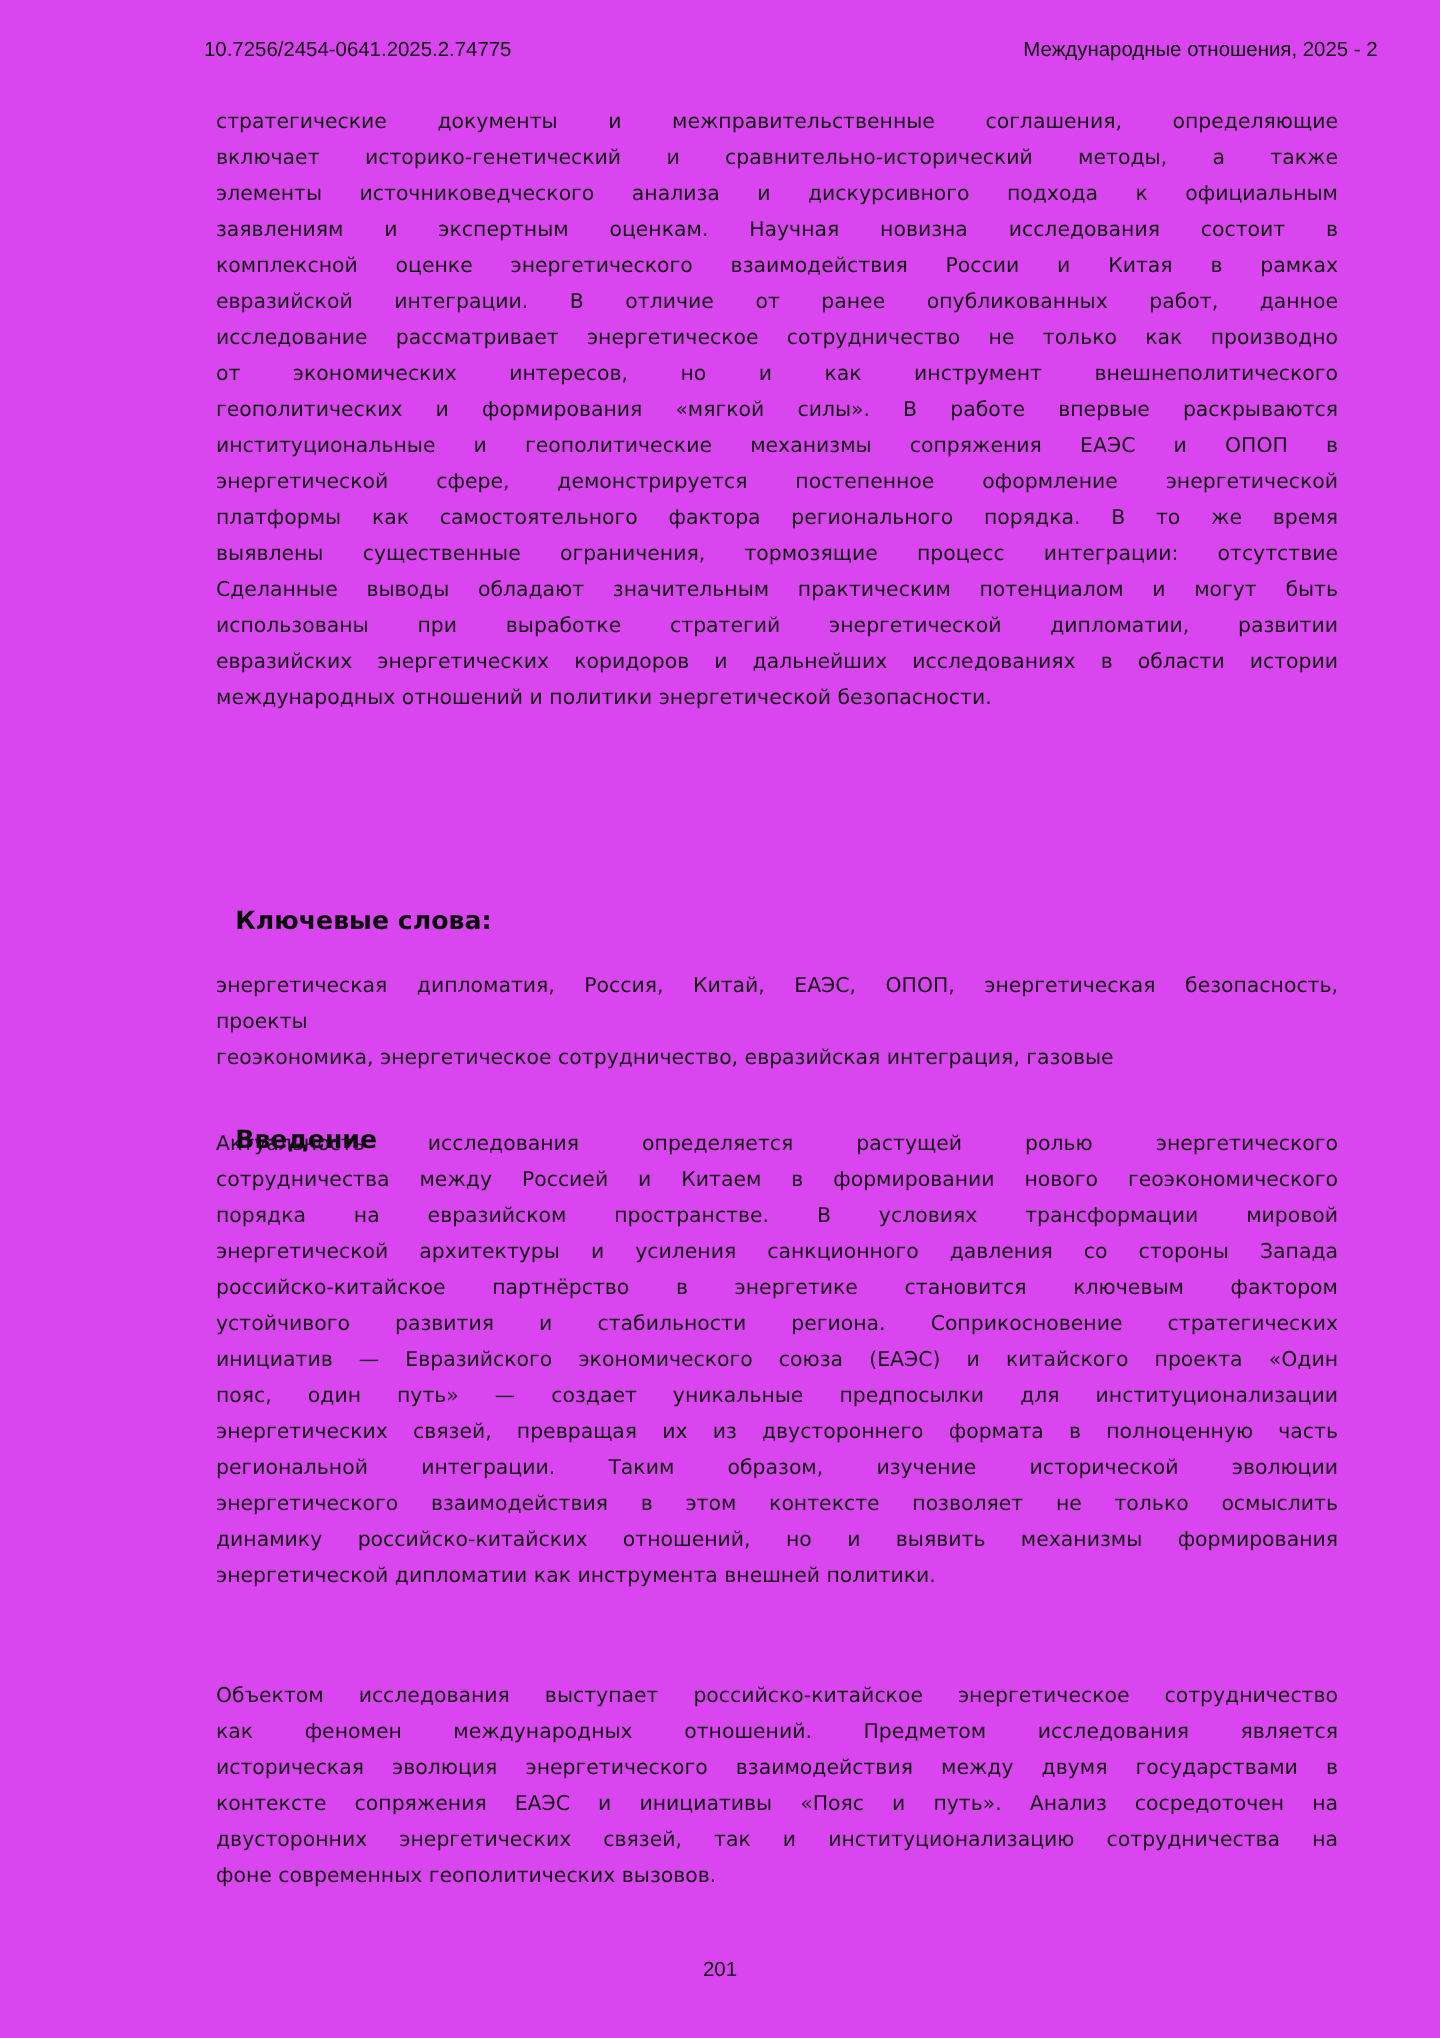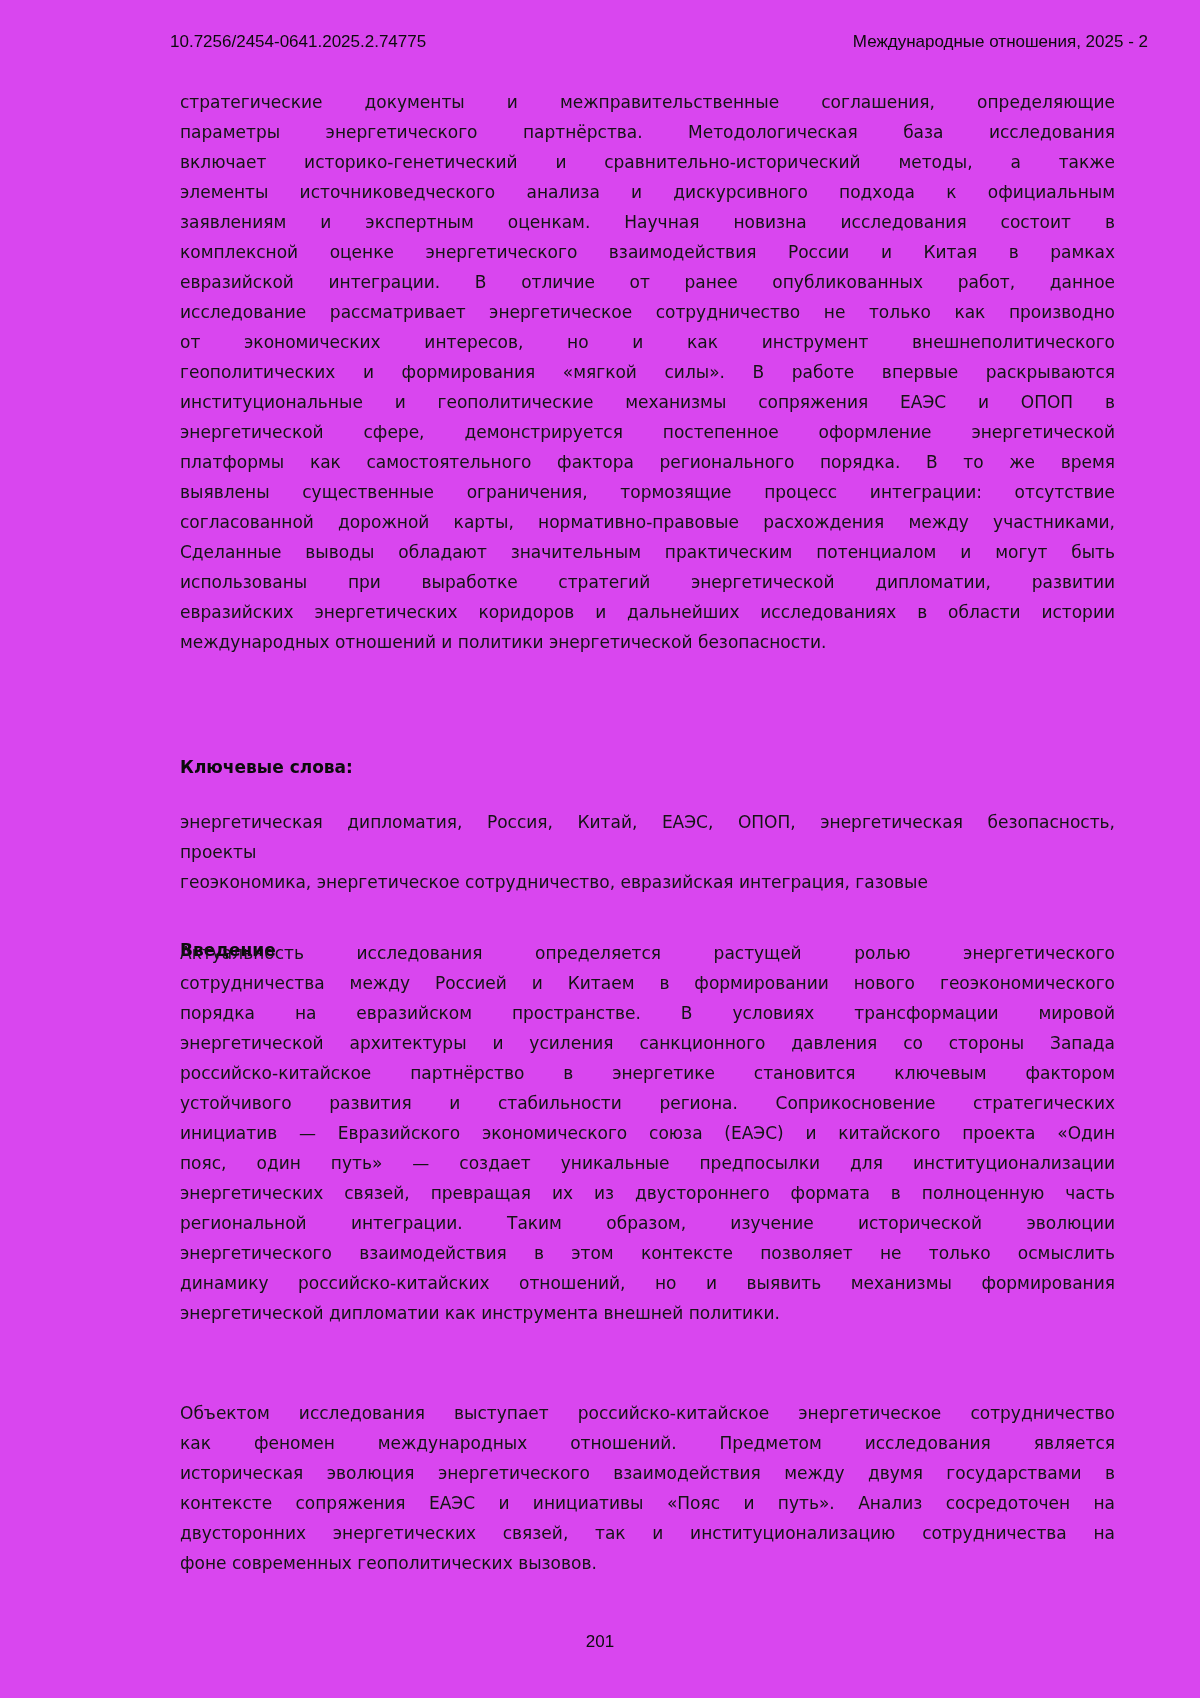--- a/index.html
+++ b/index.html
@@ -21,22 +21,22 @@
     position:absolute; left:180px; width:935px;
     font-size:17px; line-height:30px; color:#141414;
   }
   .para .line {
     text-align:justify;
     text-align-last:justify;
     white-space:normal;
   }
   .para .line:last-child { text-align-last:left; }
   .heading {
-    position:absolute; left:180px; width:935px;
-    font-size:17px; font-weight:bold; color:#0b0b0b;
+    position:absolute; left:196px; width:935px;
+    font-size:21px; font-weight:bold; color:#0b0b0b;
     line-height:30px;
   }
   .footer {
     position:absolute; top:1632px; left:0; width:1200px;
     text-align:center;
     font-family:"Liberation Sans", sans-serif;
     font-size:17px; color:#0b0b0b;
   }
 </style>
 </head>
@@ -44,34 +44,32 @@
 
 <div id="page">
 
   <div class="header">
     <span>10.7256/2454-0641.2025.2.74775</span>
     <span>Международные отношения, 2025 - 2</span>
   </div>
 
   <div class="textblock para" style="top:87px;">
       <div class="line">стратегические документы и межправительственные соглашения, определяющие</div>
-      <div class="line">параметры энергетического партнёрства. Методологическая база исследования</div>
       <div class="line">включает историко-генетический и сравнительно-исторический методы, а также</div>
       <div class="line">элементы источниковедческого анализа и дискурсивного подхода к официальным</div>
       <div class="line">заявлениям и экспертным оценкам. Научная новизна исследования состоит в</div>
       <div class="line">комплексной оценке энергетического взаимодействия России и Китая в рамках</div>
       <div class="line">евразийской интеграции. В отличие от ранее опубликованных работ, данное</div>
       <div class="line">исследование рассматривает энергетическое сотрудничество не только как производно</div>
       <div class="line">от экономических интересов, но и как инструмент внешнеполитического</div>
       <div class="line">геополитических и формирования «мягкой силы». В работе впервые раскрываются</div>
       <div class="line">институциональные и геополитические механизмы сопряжения ЕАЭС и ОПОП в</div>
       <div class="line">энергетической сфере, демонстрируется постепенное оформление энергетической</div>
       <div class="line">платформы как самостоятельного фактора регионального порядка. В то же время</div>
       <div class="line">выявлены существенные ограничения, тормозящие процесс интеграции: отсутствие</div>
-      <div class="line">согласованной дорожной карты, нормативно-правовые расхождения между участниками,</div>
       <div class="line">Сделанные выводы обладают значительным практическим потенциалом и могут быть</div>
       <div class="line">использованы при выработке стратегий энергетической дипломатии, развитии</div>
       <div class="line">евразийских энергетических коридоров и дальнейших исследованиях в области истории</div>
       <div class="line">международных отношений и политики энергетической безопасности.</div>
     </div>
 
   <div class="heading" style="top:752px;">Ключевые слова:</div>
 
   <div class="textblock para" style="top:794px;margin-top:13px;">
       <div class="line">энергетическая дипломатия, Россия, Китай, ЕАЭС, ОПОП, энергетическая безопасность,</div>

